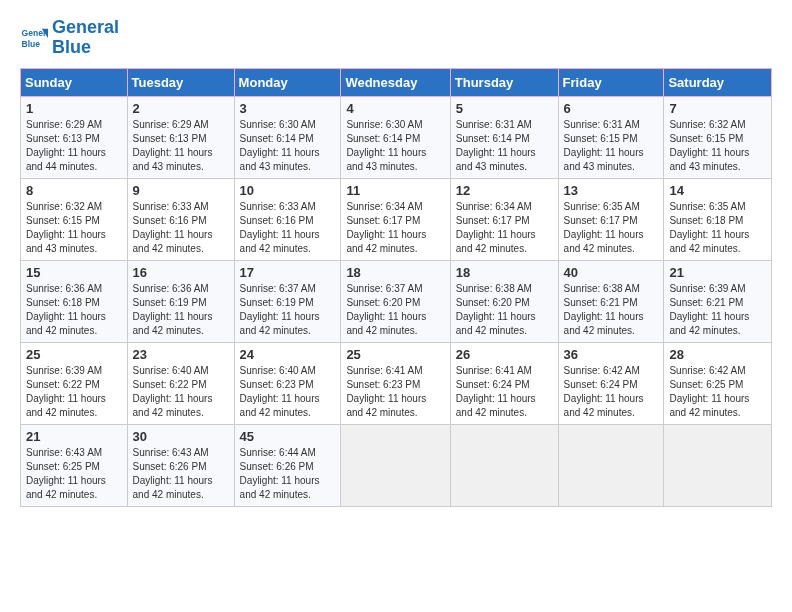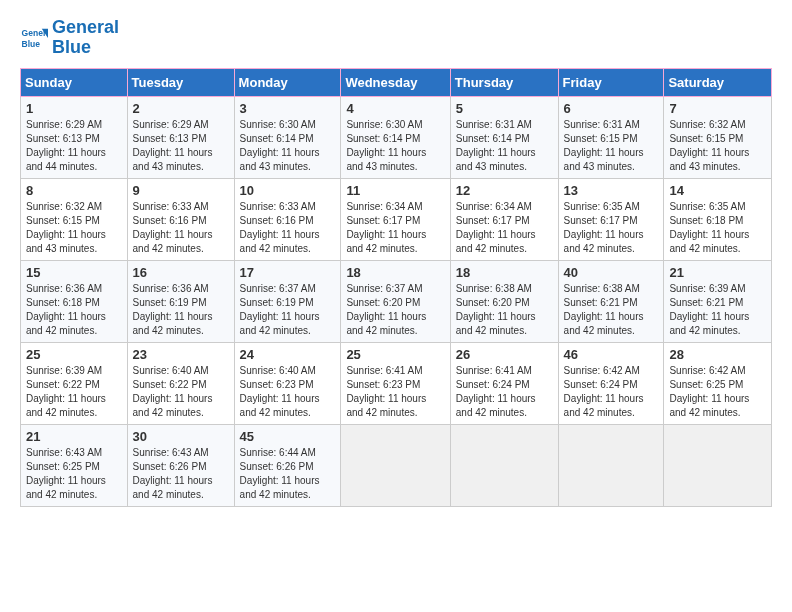--- a/index.html
+++ b/index.html
@@ -239,21 +239,21 @@
         </td>
           <td>
           <span class="day-num">25</span>
           <span class="day-info">Sunrise: 6:41 AM<br>Sunset: 6:23 PM<br>Daylight: 11 hours and 42 minutes.</span>
         </td>
           <td>
           <span class="day-num">26</span>
           <span class="day-info">Sunrise: 6:41 AM<br>Sunset: 6:24 PM<br>Daylight: 11 hours and 42 minutes.</span>
         </td>
           <td>
-          <span class="day-num">46</span>
+          <span class="day-num">36</span>
           <span class="day-info">Sunrise: 6:42 AM<br>Sunset: 6:24 PM<br>Daylight: 11 hours and 42 minutes.</span>
         </td>
           <td>
           <span class="day-num">28</span>
           <span class="day-info">Sunrise: 6:42 AM<br>Sunset: 6:25 PM<br>Daylight: 11 hours and 42 minutes.</span>
         </td>
         </tr>
         <tr>
           <td>
           <span class="day-num">21</span>

